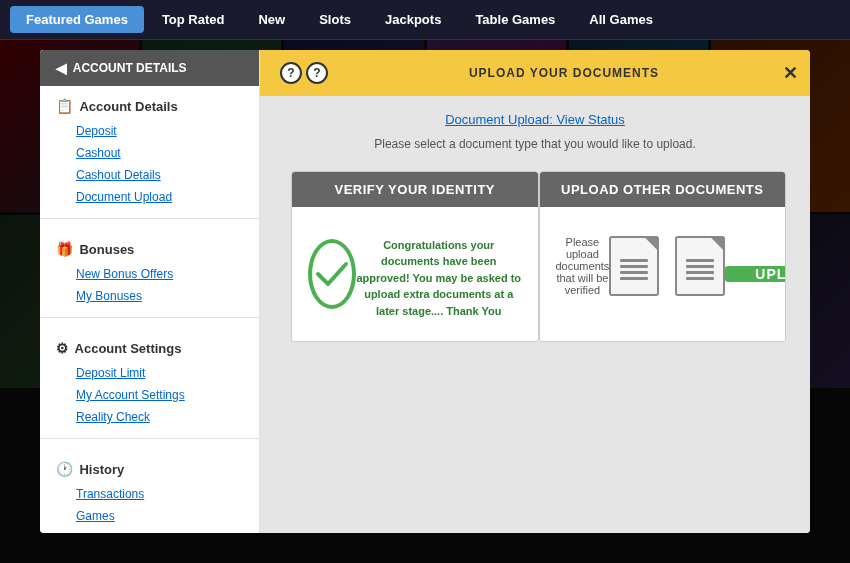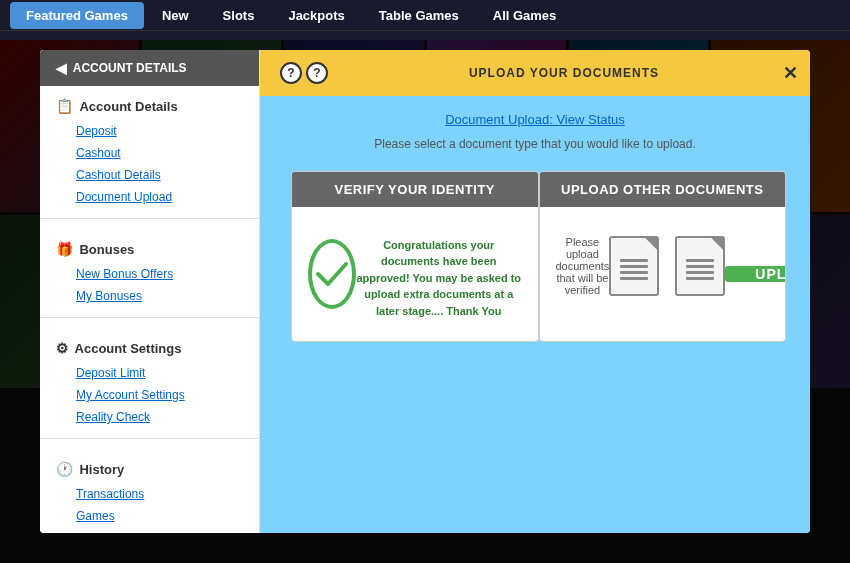--- a/index.html
+++ b/index.html
@@ -2,21 +2,21 @@
 <html><head>
   <meta charset="utf-8">
   <style>
     * { box-sizing: border-box; margin: 0; padding: 0; }
     body { font-family: Arial, sans-serif; width: 850px; height: 563px; overflow: hidden; position: relative; background: #1a1a2e; }
 
     
     .top-nav {
       display: flex;
       align-items: center;
-      height: 31px;
+      height: 40px;
       background: #1a1a2e;
       border-bottom: 1px solid #333;
       padding: 0 10px;
       gap: 2px;
       position: relative;
       z-index: 1;
     }
     .nav-tab {
       padding: 6px 16px;
       font-size: 13px;
@@ -207,21 +207,21 @@
       border: none;
       line-height: 1;
       font-weight: bold;
     }
 
     
     .modal-body {
       flex: 1;
       padding: 16px 24px;
       overflow-y: auto;
-      background: #7dd3fc;
+      background: #e5e5e5;
     }
     .doc-status-link {
       display: block;
       text-align: center;
       color: #0066cc;
       text-decoration: underline;
       font-size: 13px;
       margin-bottom: 10px;
       cursor: pointer;
     }
@@ -343,20 +343,21 @@
       cursor: pointer;
       border-radius: 3px;
       letter-spacing: 1px;
     }
   </style>
 </head>
 <body>
 
 <nav class="top-nav">
   <a class="nav-tab active">Featured Games</a>
+  <a class="nav-tab">Top Rated</a>
   <a class="nav-tab">New</a>
   <a class="nav-tab">Slots</a>
   <a class="nav-tab">Jackpots</a>
   <a class="nav-tab">Table Games</a>
   <a class="nav-tab">All Games</a>
 </nav>
 
 <div class="bg-tiles">
   <div class="bg-tile bg-tile-1"></div>
   <div class="bg-tile bg-tile-2"></div>

